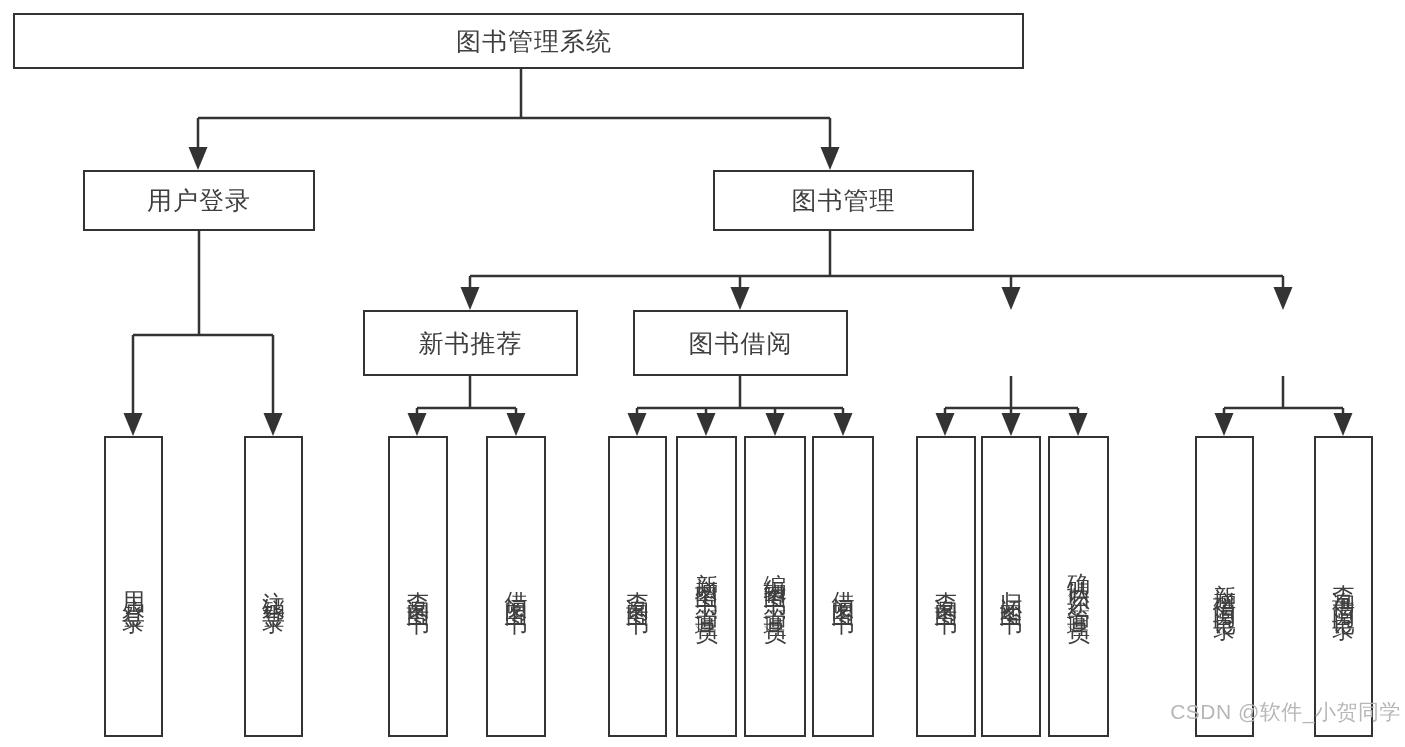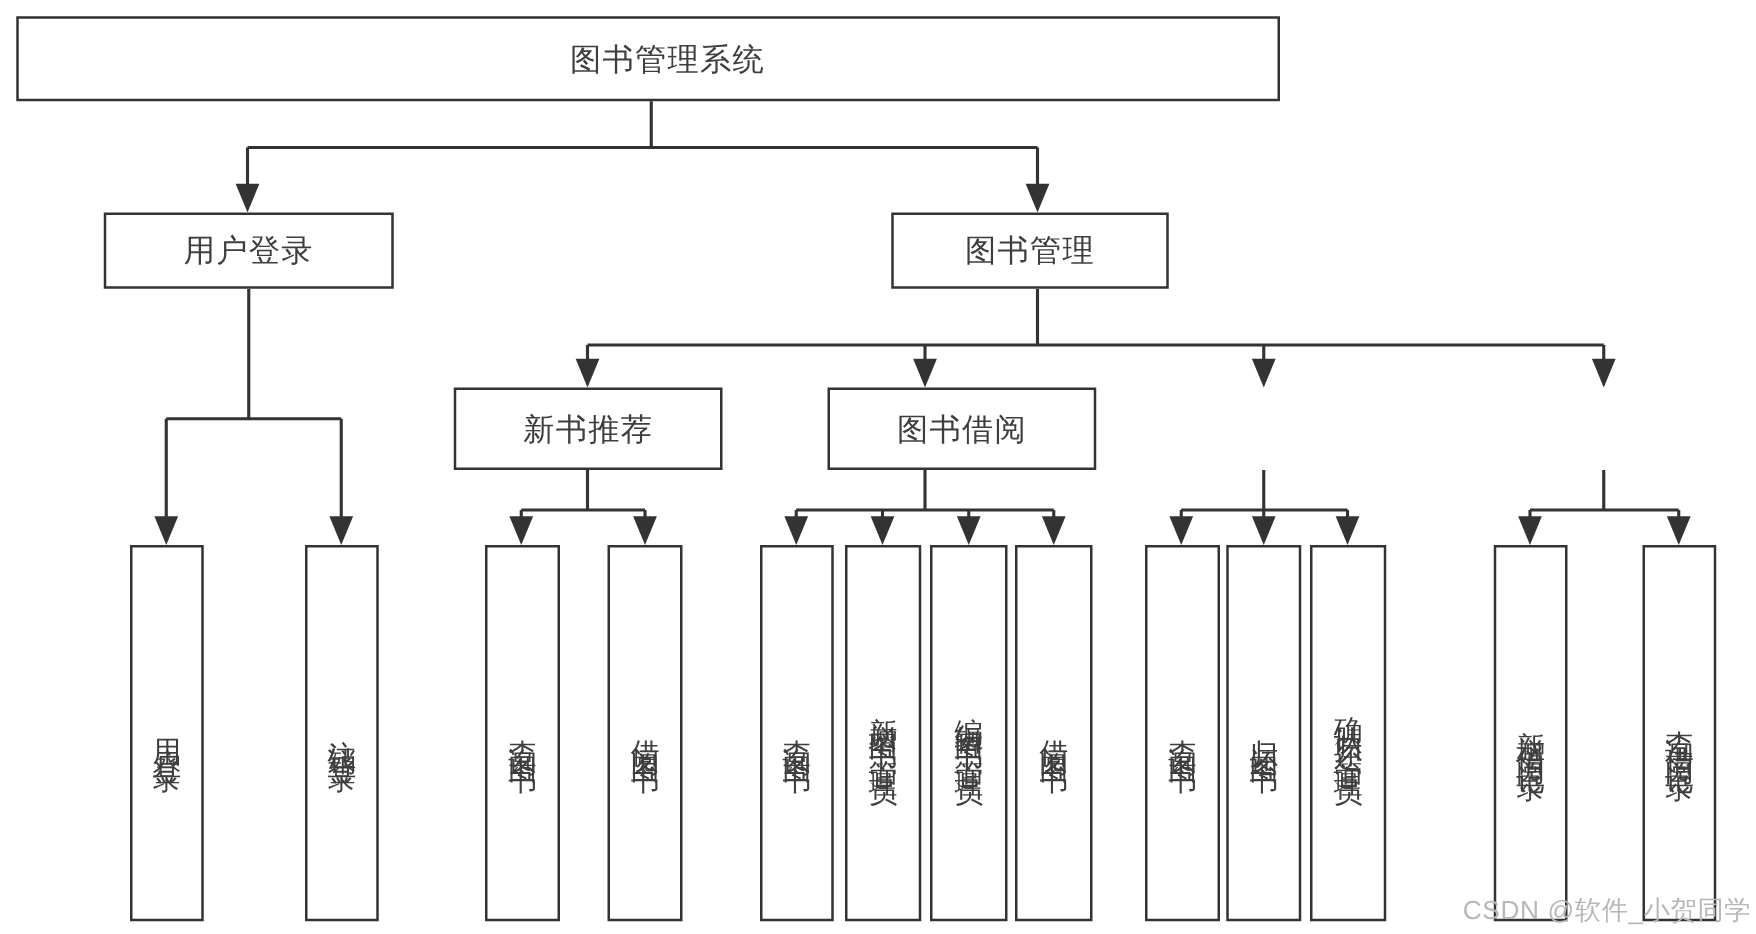--- a/index.html
+++ b/index.html
@@ -15,21 +15,21 @@
   .leaf{
     position:absolute;box-sizing:border-box;border:2.5px solid #333333;background:#ffffff;
     display:flex;align-items:center;justify-content:center;
     color:#3e3e3e;font-size:23px;top:436px;height:301px;
   }
   .leaf span{
     writing-mode:vertical-rl;text-orientation:mixed;letter-spacing:7px;line-height:1;
   }
   svg.connectors{position:absolute;left:0;top:0;pointer-events:none;}
   .watermark{
-    position:absolute;right:4px;bottom:5px;color:#b7b7ba;font-size:21px;
+    position:absolute;right:4px;bottom:21px;color:#b7b7ba;font-size:21px;
     letter-spacing:0.5px;z-index:5;white-space:nowrap;
   }
 </style>
 </head>
 <body>
 
 <div class="stage">
 
   <svg class="connectors" width="1405" height="747" viewBox="0 0 1405 747">
     <g stroke="#333333" stroke-width="2.5" fill="none">
@@ -64,35 +64,35 @@
       <polygon points="765.5,413 784.5,413 775,436"></polygon>
       <polygon points="833.5,413 852.5,413 843,436"></polygon>
       <polygon points="935.5,413 954.5,413 945,436"></polygon>
       <polygon points="1001.5,413 1020.5,413 1011,436"></polygon>
       <polygon points="1068.5,413 1087.5,413 1078,436"></polygon>
       <polygon points="1214.5,413 1233.5,413 1224,436"></polygon>
       <polygon points="1333.5,413 1352.5,413 1343,436"></polygon>
     </g>
   </svg>
 
-  <div class="box" style="left:13px;top:13px;width:1011px;height:68px;padding-left:31px;">
+  <div class="box" style="left:13px;top:13px;width:1011px;height:56px;padding-left:31px;">
     <span>图书管理系统</span>
   </div>
 
   <div class="box" style="left:83px;top:170px;width:232px;height:61px;">
     <span>用户登录</span>
   </div>
-  <div class="box" style="left:713px;top:170px;width:222px;height:61px;">
+  <div class="box" style="left:713px;top:170px;width:261px;height:61px;">
     <span>图书管理</span>
   </div>
 
   <div class="box" style="left:363px;top:310px;width:215px;height:66px;font-family:Liberation Serif, serif;">
     <span>新书推荐</span>
   </div>
-  <div class="box" style="left:662px;top:310px;width:215px;height:66px;">
+  <div class="box" style="left:633px;top:310px;width:215px;height:66px;">
     <span>图书借阅</span>
   </div>
 
   <div class="leaf" style="left:104px;width:59px;">
     <span>用户登录</span>
   </div>
   <div class="leaf" style="left:244px;width:59px;">
     <span>注销登录</span>
   </div>
 

